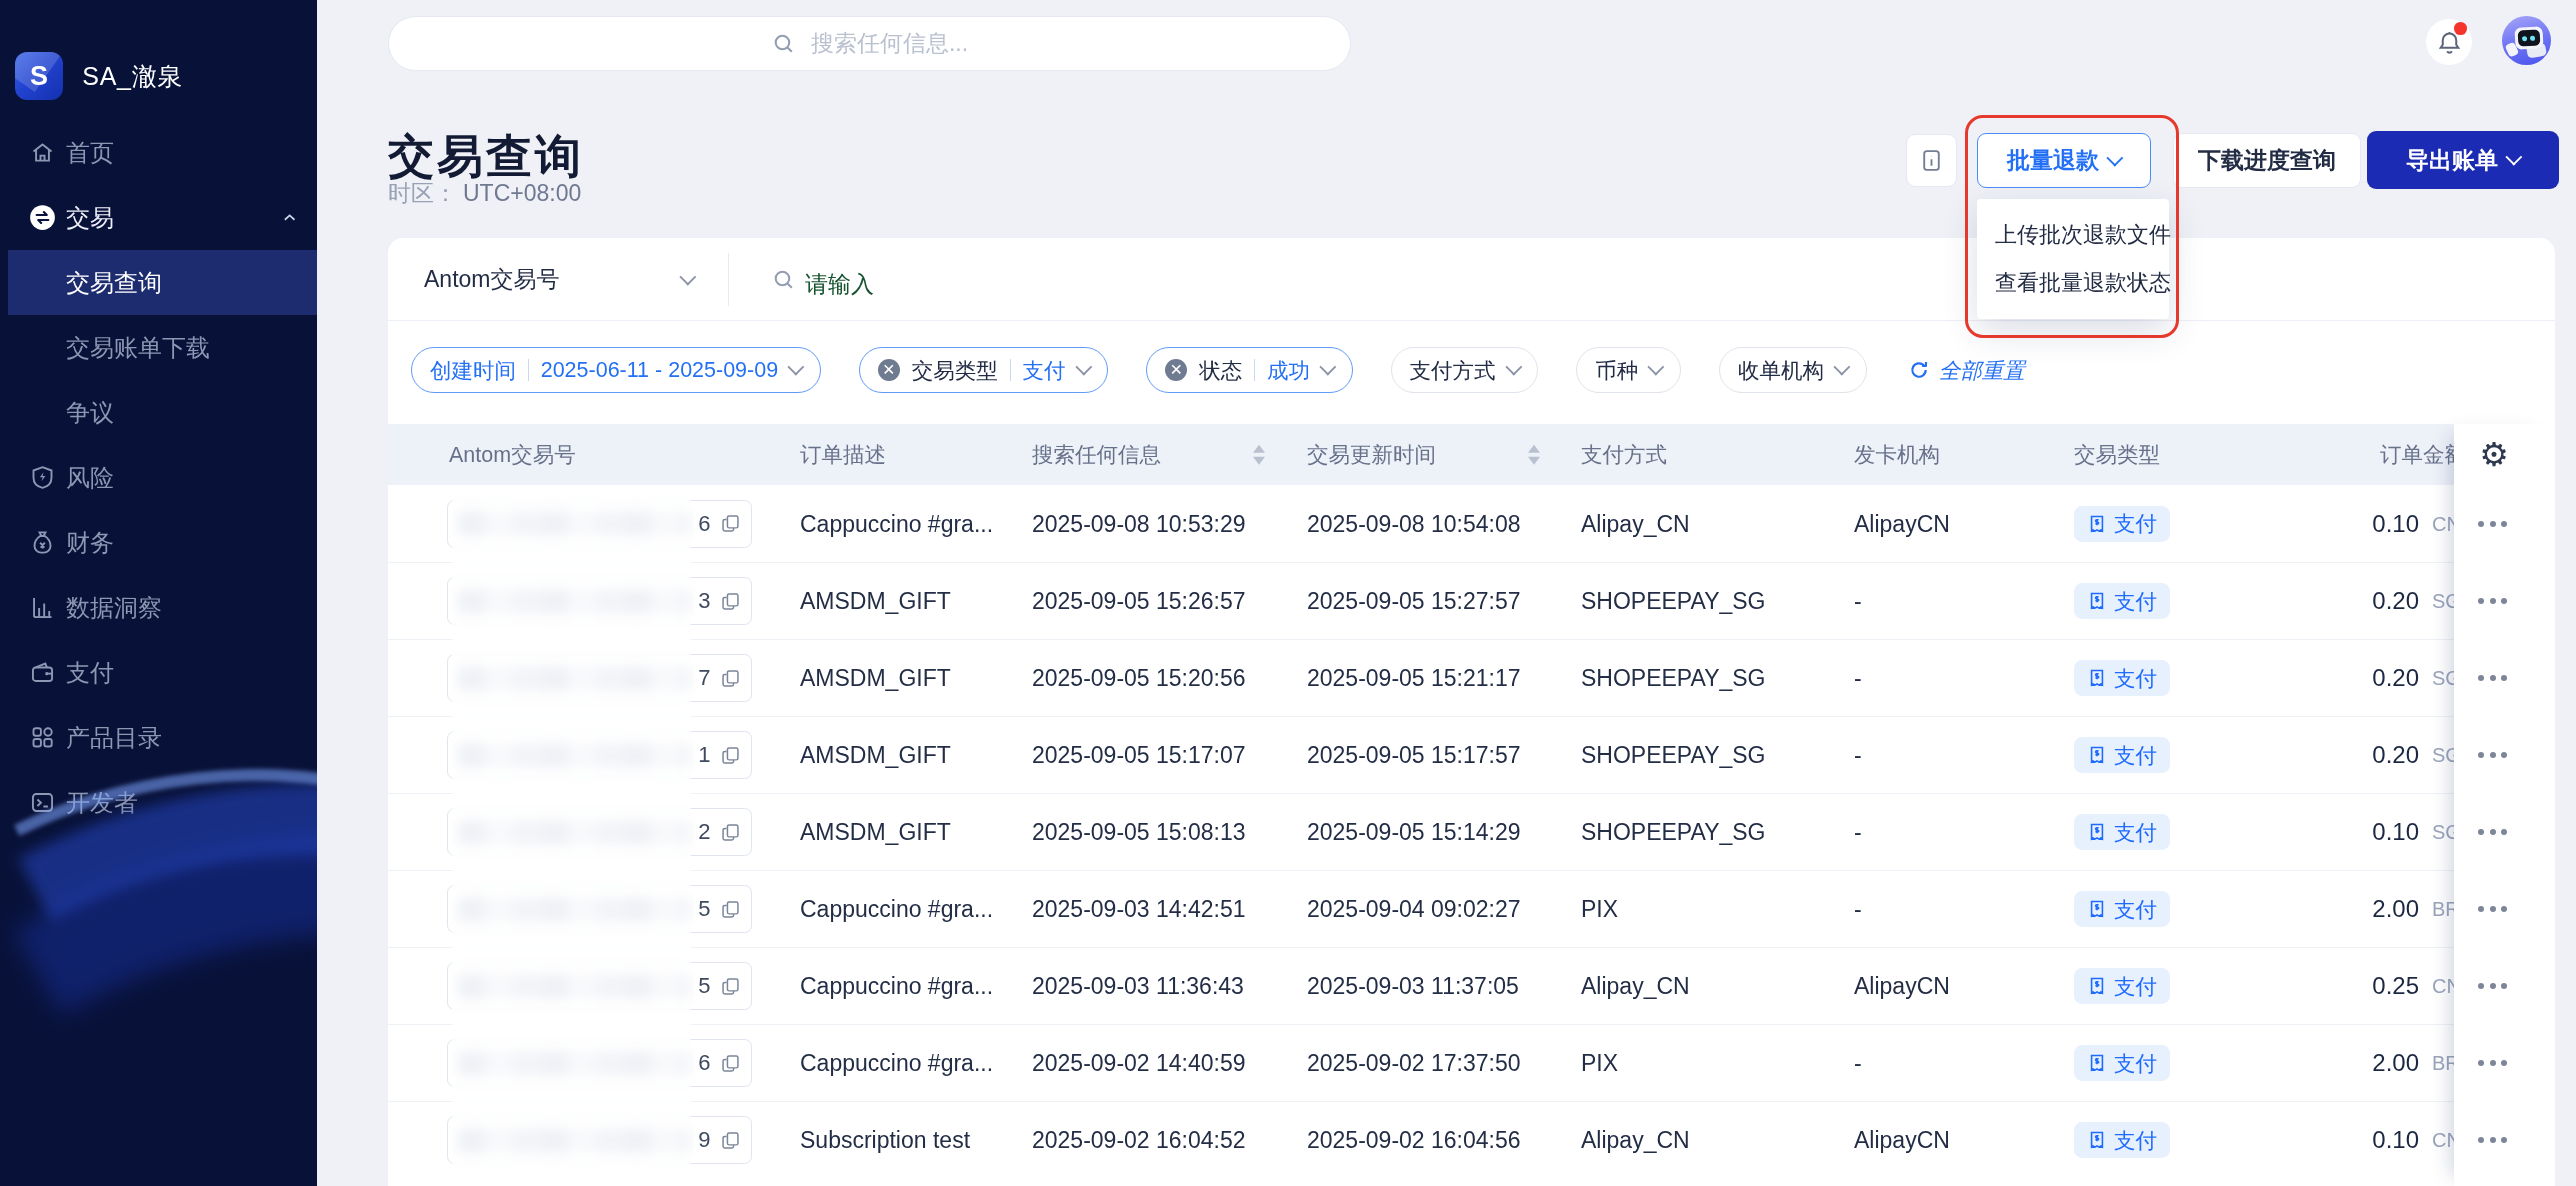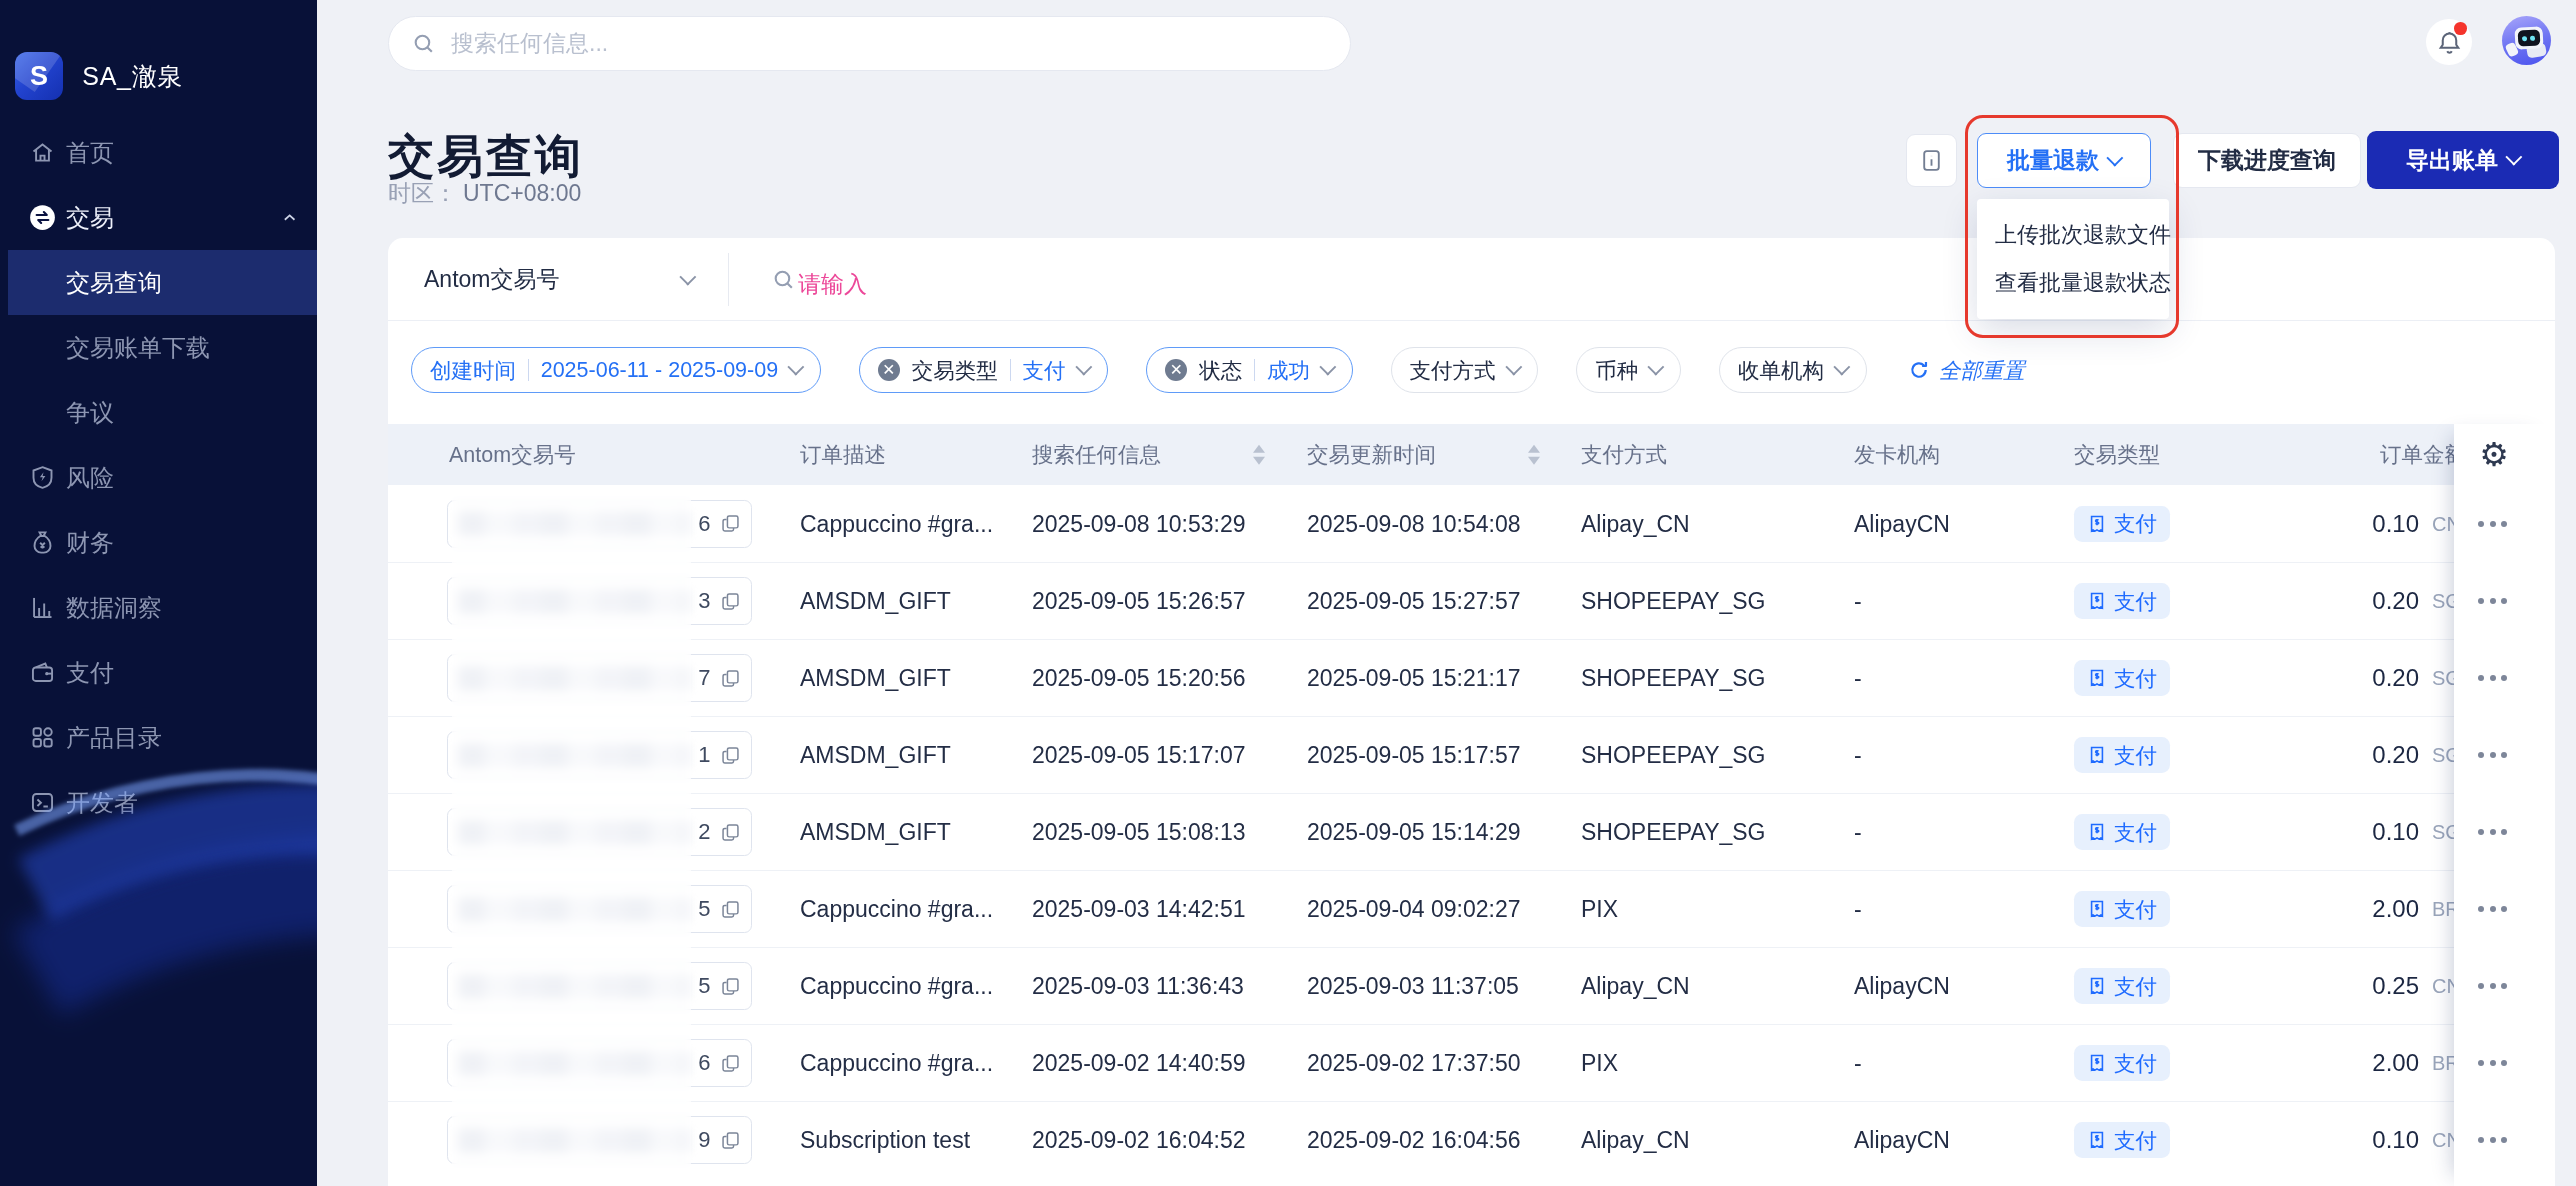--- a/index.html
+++ b/index.html
@@ -33,21 +33,21 @@
   .nchev{position:absolute;left:272px;width:19.3px;height:19.3px;color:#cdd4e6;}
   .nchev svg{width:19.3px;height:19.3px;}
   .arc{position:absolute;border-radius:50%;border-style:solid;border-color:transparent;pointer-events:none;}
   .arc1{left:-319px;top:784px;width:1129px;height:1129px;border-width:71px;border-top-color:rgba(40,75,210,.50);transform:rotate(17deg);filter:blur(6.7px);}
   .arc2{left:-342px;top:836px;width:1226px;height:1226px;border-width:97px;border-top-color:rgba(22,46,150,.55);transform:rotate(15deg);filter:blur(12px);}
   .arc3{left:-297px;top:769px;width:1084px;height:1084px;border-width:12px;border-top-color:rgba(125,165,255,.55);transform:rotate(19deg);filter:blur(2.2px);}
 
   
   .search-pill{position:absolute;left:388px;top:16.3px;width:963px;height:55px;background:#fff;
       border:0.7px solid #e5e8f0;border-radius:28px;display:flex;align-items:center;gap:15px;
-      padding:0 22px;box-sizing:border-box;color:#b9c0cf;font-size:23px;cursor:text;}
+      padding:0 22px;box-sizing:border-box;color:#b9c0cf;font-size:23px;cursor:text;justify-content:center;}
   .search-pill .sic{width:25px;height:25px;color:#949eb2;}
   .search-pill .sic svg{width:25px;height:25px;}
   .bell-btn{position:absolute;left:2426px;top:19.3px;width:46px;height:46px;border-radius:50%;background:#fff;
       display:flex;align-items:center;justify-content:center;cursor:pointer;}
   .bell-btn .bic{width:27px;height:27px;color:#5b6478;}
   .bell-btn .bic svg{width:27px;height:27px;}
   .bell-dot{position:absolute;right:5.2px;top:3px;width:12.6px;height:12.6px;border-radius:50%;background:#f5342c;}
   .avatar{position:absolute;left:2502px;top:16.3px;width:49px;height:49px;border-radius:50%;overflow:hidden;cursor:pointer;
       background:linear-gradient(165deg,#a9a6fa 0%,#7177f3 48%,#4a52ee 100%);}
   .bot-ear{position:absolute;left:4.5px;top:27px;width:10.4px;height:13.4px;background:#f2f4fa;border-radius:3.7px;transform:rotate(-25deg);}
@@ -85,21 +85,21 @@
   .card{position:absolute;left:388px;top:238px;width:2167px;height:949px;background:#fff;
       border-radius:15px 15px 0 0;overflow:hidden;z-index:5;}
   .qrow{position:absolute;left:0;top:0;width:100%;height:83px;border-bottom:0.7px solid #eceff5;box-sizing:border-box;}
   .qselect{position:absolute;left:0;top:0;width:340px;height:83px;cursor:pointer;}
   .qselect .qval{position:absolute;left:36px;top:0;height:83px;display:flex;align-items:center;font-size:23px;color:#222c44;}
   .qselect .chev{position:absolute;left:294px;top:39px;}
   .qdivider{position:absolute;left:340px;top:15px;width:0.7px;height:53px;background:#e7eaf1;}
   .qsearch{position:absolute;left:341px;top:0;right:0;height:83px;cursor:text;}
   .qsearch .sic{position:absolute;left:42px;top:29px;width:25px;height:25px;color:#949eb2;}
   .qsearch .sic svg{width:25px;height:25px;}
-  .qsearch .ph{position:absolute;left:69px;top:0;height:92px;display:flex;align-items:center;font-size:23px;color:#ec4899;}
+  .qsearch .ph{position:absolute;left:76px;top:0;height:92px;display:flex;align-items:center;font-size:23px;color:#14532d;}
 
   .chips{position:absolute;left:23px;top:108px;height:48px;display:flex;align-items:center;gap:38px;}
   .chip{display:inline-flex;align-items:center;height:46px;border:1.5px solid #dfe3ea;border-radius:24.5px;
       padding:0 18px;gap:12px;font-size:21.5px;color:#222c44;background:#fff;box-sizing:border-box;cursor:pointer;white-space:nowrap;}
   .chip.on{border-color:#5f9bf8;}
   .chip .cval{color:var(--accent);}
   .chip .clabel.hl{color:var(--accent);}
   .chip .cdiv{width:0.7px;height:22px;background:#ccd8f0;}
   .chip .clear{width:22px;height:22px;border-radius:50%;background:#6f7b90;color:#fff;font-size:15.6px;
       display:flex;align-items:center;justify-content:center;line-height:1;flex:0 0 auto;}

